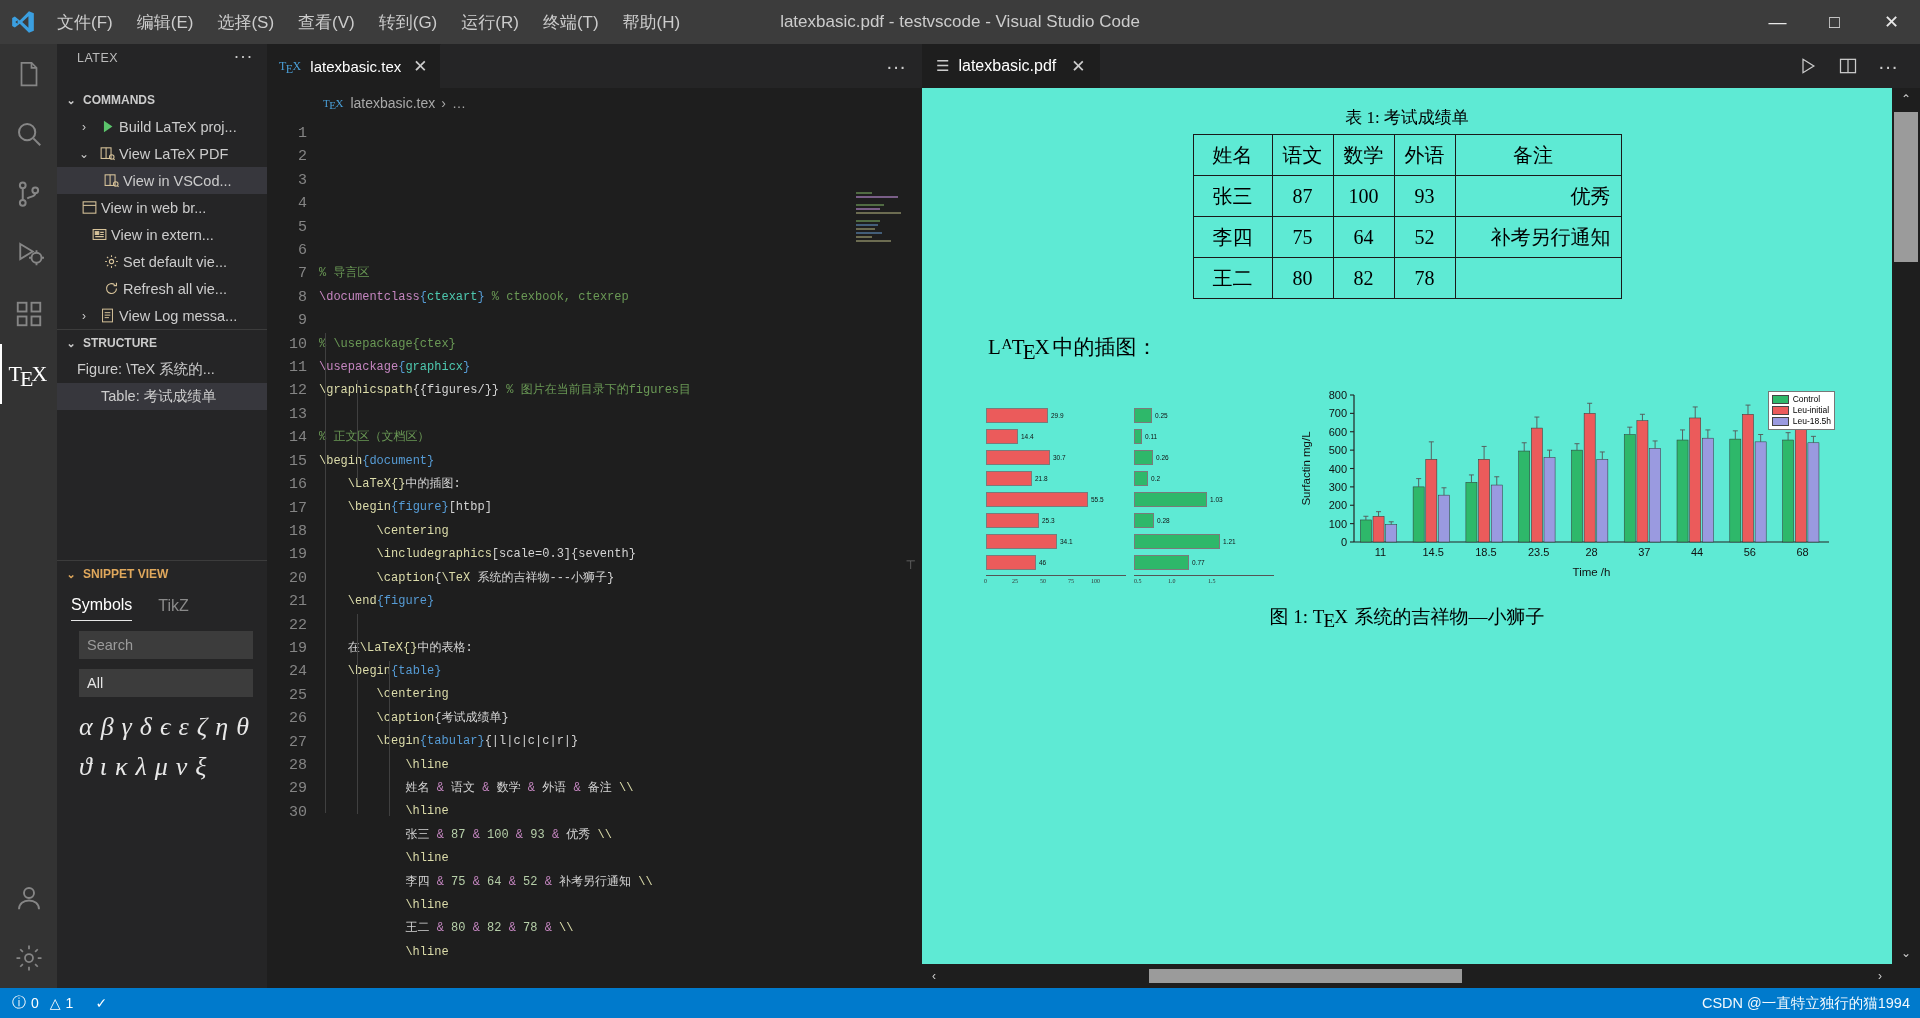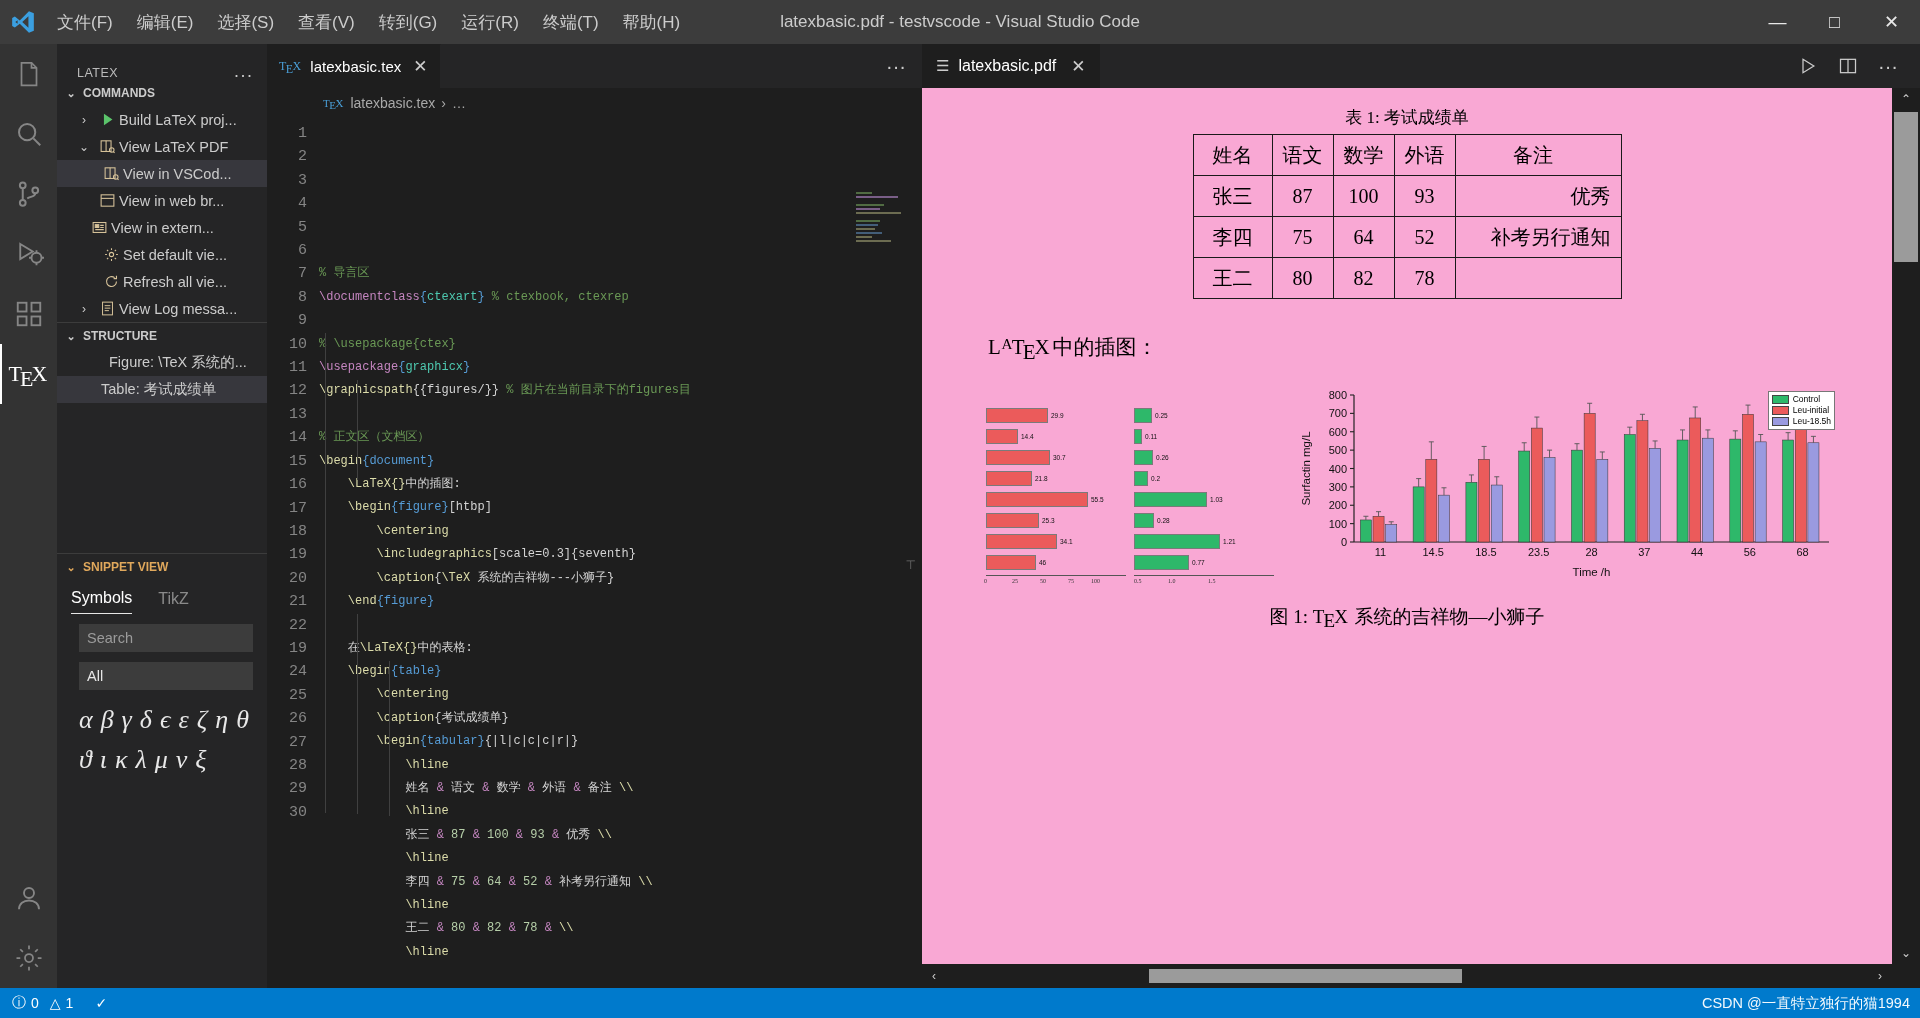--- a/index.html
+++ b/index.html
@@ -44,22 +44,22 @@
   .act-icon.active:before {
     content: ""; position: absolute; left: 0; top: 0; bottom: 0; width: 2px; background: #ffffff;
   }
   .act-icon svg { width: 30px; height: 30px; }
   .act-tex { font-size: 22px; font-family: "Liberation Serif", serif; letter-spacing: -1px; }
   .act-spacer { flex: 1; }
 
   
   .sidebar { width: 210px; background: #252526; flex: none; display: flex; flex-direction: column; color: #cccccc; }
   .sb-header {
-    height: 36px; display: flex; align-items: flex-end; padding: 0 6px 0 20px;
-    font-size: 12.5px; letter-spacing: .5px; color: #bbbbbb; flex: none;
+    height: 36px; display: flex; align-items: flex-start; padding: 0 6px 0 20px;
+    font-size: 12.5px; letter-spacing: .5px; color: #bbbbbb; flex: none; margin-top: 7px;
   }
   .sb-header .dots { margin-left: auto; font-size: 18px; line-height: 10px; padding: 0 8px; color: #cccccc; }
   .section-title {
     height: 26px; display: flex; align-items: center; gap: 4px;
     font-size: 12px; font-weight: bold; color: #cccccc; padding-left: 6px;
     background: #252526; flex: none;
   }
   .chev { width: 16px; text-align: center; font-size: 11px; color: #cccccc; }
   .tree-row {
     height: 27px; display: flex; align-items: center; font-size: 14.5px;
@@ -142,21 +142,21 @@
     display: flex; align-items: center; gap: 9px; padding: 0 14px;
     background: #1e1e1e; color: #ffffff; font-size: 16px;
   }
   .pdf-tab .close-x { font-size: 17px; color: #cccccc; padding-left: 6px; }
   .pdf-actions { margin-left: auto; display: flex; align-items: center; gap: 4px; padding-right: 14px; }
   .pdf-actions .ab { width: 36px; height: 36px; display: flex; align-items: center; justify-content: center; color: #cccccc; }
   .pdf-actions svg { width: 20px; height: 20px; }
   .pdf-body { flex: 1; position: relative; background: #1e1e1e; overflow: hidden; }
   .pdf-page {
     position: absolute; left: 0; right: 28px; top: 0; bottom: 24px;
-    background: #f9a8d4; color: #000;
+    background: #5eead4; color: #000;
   }
   .pdf-inner { padding: 18px 56px 0 56px; font-family: "Liberation Serif", serif; }
   .tbl-caption { text-align: center; font-size: 17px; margin-bottom: 5px; }
   table.grades { border-collapse: collapse; margin: 0 auto; }
   table.grades td {
     border: 1px solid #1a1a1a; font-size: 20px; padding: 4px 0; height: 41px;
     text-align: center; font-family: "Liberation Serif", serif;
   }
   table.grades td.name { width: 79px; }
   table.grades td.sc { width: 61px; }
@@ -326,21 +326,21 @@
           <span class="ticon">
               <svg viewBox="0 0 24 24" fill="none" stroke="#d7c39a" stroke-width="1.5">
                 <rect x="3" y="4" width="14" height="15"></rect>
                 <path d="M10 4v15"></path>
                 <circle cx="18" cy="17" r="3.2"></circle>
                 <path d="M20.2 19.2 22 21"></path>
               </svg>
             </span>
           <span>View in VSCod...</span>
         </div>
-        <div class="tree-row" style="padding-left:38px">
+        <div class="tree-row" style="padding-left:20px">
           <span class="ticon">
               <svg viewBox="0 0 24 24" fill="none" stroke="#d7c39a" stroke-width="1.5">
                 <rect x="3" y="4" width="18" height="16"></rect>
                 <path d="M3 9h18"></path>
               </svg>
             </span>
           <span>View in web br...</span>
         </div>
         <div class="tree-row" style="padding-left:30px">
           <span class="ticon">
@@ -380,21 +380,21 @@
             </span>
           <span>View Log messa...</span>
         </div>
       </div>
 
       <div class="section-title">
         <span class="chev">⌄</span>
         <span>STRUCTURE</span>
       </div>
       <div class="structure-body">
-        <div class="tree-row" style="padding-left:52px">
+        <div class="tree-row" style="padding-left:20px">
           <span>Figure: \TeX 系统的...</span>
         </div>
         <div class="tree-row selected" style="padding-left:44px">
           <span>Table: 考试成绩单</span>
         </div>
         <div class="structure-pad"></div>
       </div>
 
       <div class="section-title" style="color:#e0a85c">
         <span class="chev" style="color:#e0a85c">⌄</span>

